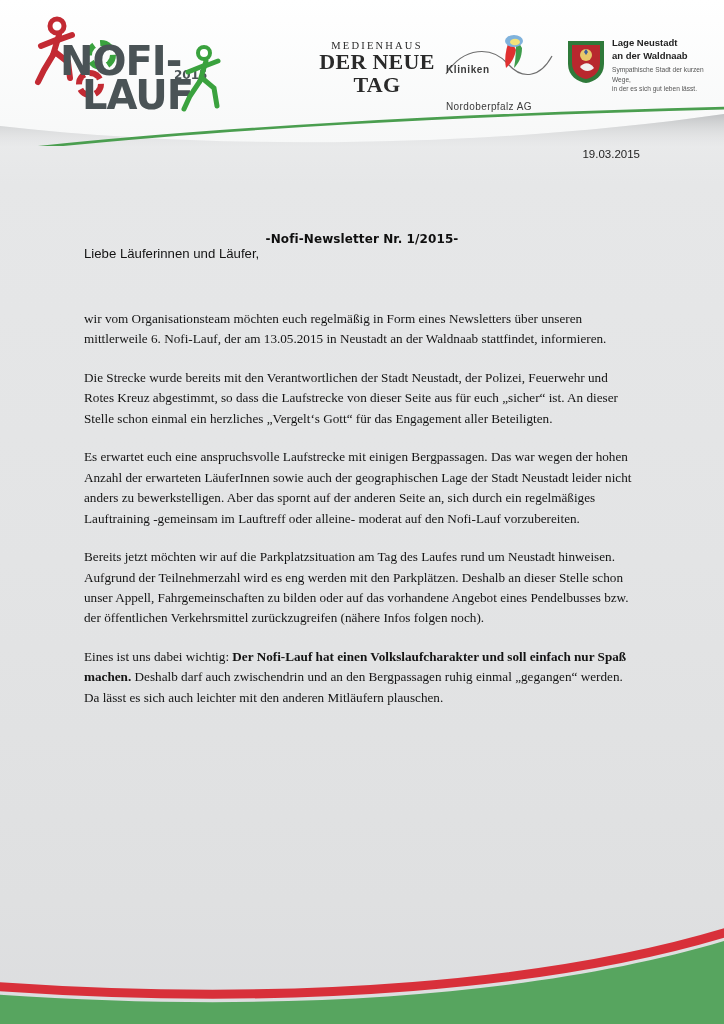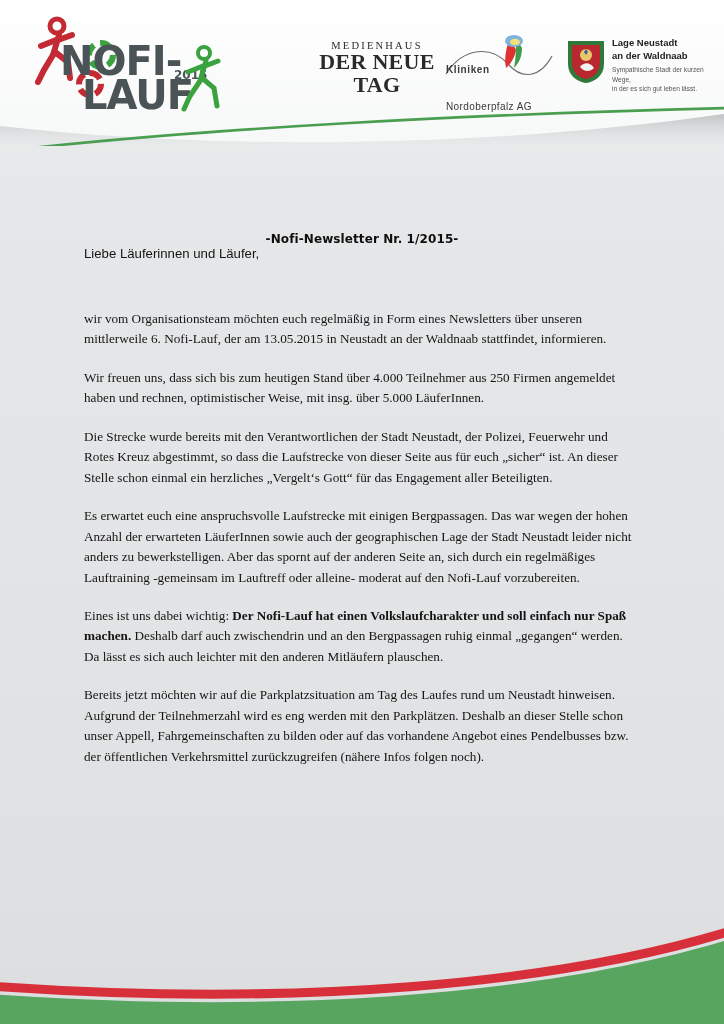--- a/index.html
+++ b/index.html
@@ -330,38 +330,38 @@
           <div class="stadt-name">Lage Neustadt</div>
           <div class="stadt-name">an der Waldnaab</div>
           <div class="stadt-slogan">Sympathische Stadt der kurzen Wege,</div>
           <div class="stadt-slogan" style="margin-top:0">in der es sich gut leben lässt.</div>
         </div>
       </div>
 
     </div>
   </div>
 
+  <div class="date-line">19.03.2015</div>
 
   <div class="doc">
 
     <div class="doc-title">-Nofi-Newsletter Nr. 1/2015-</div>
 
     <div class="salutation">Liebe Läuferinnen und Läufer,</div>
 
     <p class="para first">wir vom Organisationsteam möchten euch regelmäßig in Form eines Newsletters über unseren mittlerweile 6. Nofi-Lauf, der am 13.05.2015 in Neustadt an der Waldnaab stattfindet, informieren.</p>
 
-    <p class="para">Wir freuen uns, dass sich bis zum heutigen Stand über 4.000 Teilnehmer aus 250 Firmen angemeldet haben und rechnen, optimistischer Weise, mit insg. über 5.000 LäuferInnen.</p>
 
     <p class="para">Die Strecke wurde bereits mit den Verantwortlichen der Stadt Neustadt, der Polizei, Feuerwehr und Rotes Kreuz abgestimmt, so dass die Laufstrecke von dieser Seite aus für euch „sicher“ ist. An dieser Stelle schon einmal ein herzliches „Vergelt‘s Gott“ für das Engagement aller Beteiligten.</p>
 
     <p class="para">Es erwartet euch eine anspruchsvolle Laufstrecke mit einigen Bergpassagen. Das war wegen der hohen Anzahl der erwarteten LäuferInnen sowie auch der geographischen Lage der Stadt Neustadt leider nicht anders zu bewerkstelligen. Aber das spornt auf der anderen Seite an, sich durch ein regelmäßiges Lauftraining -gemeinsam im Lauftreff oder alleine- moderat auf den Nofi-Lauf vorzubereiten.</p>
 
+    <p class="para">Bereits jetzt möchten wir auf die Parkplatzsituation am Tag des Laufes rund um Neustadt hinweisen. Aufgrund der Teilnehmerzahl wird es eng werden mit den Parkplätzen. Deshalb an dieser Stelle schon unser Appell, Fahrgemeinschaften zu bilden oder auf das vorhandene Angebot eines Pendelbusses bzw. der öffentlichen Verkehrsmittel zurückzugreifen (nähere Infos folgen noch).</p>
+
     <p class="para"><span>Eines ist uns dabei wichtig: </span><b>Der Nofi-Lauf hat einen Volkslaufcharakter und soll einfach nur Spaß machen.</b><span> Deshalb darf auch zwischendrin und an den Bergpassagen ruhig einmal „gegangen“ werden. Da lässt es sich auch leichter mit den anderen Mitläufern plauschen.</span></p>
-
-    <p class="para">Bereits jetzt möchten wir auf die Parkplatzsituation am Tag des Laufes rund um Neustadt hinweisen. Aufgrund der Teilnehmerzahl wird es eng werden mit den Parkplätzen. Deshalb an dieser Stelle schon unser Appell, Fahrgemeinschaften zu bilden oder auf das vorhandene Angebot eines Pendelbusses bzw. der öffentlichen Verkehrsmittel zurückzugreifen (nähere Infos folgen noch).</p>
   </div>
 
   <svg class="footer-art" viewBox="0 0 724 150" preserveAspectRatio="none">
     <path d="M-10,150 L734,150 L734,64 C560,118 300,142 -10,120 Z" fill="#57a55f"></path>
     <path d="M-10,112 C300,134 560,110 734,56" fill="none" stroke="#d8303a" stroke-width="9"></path>
   </svg>
 
 </div>
 
 </body></html>

